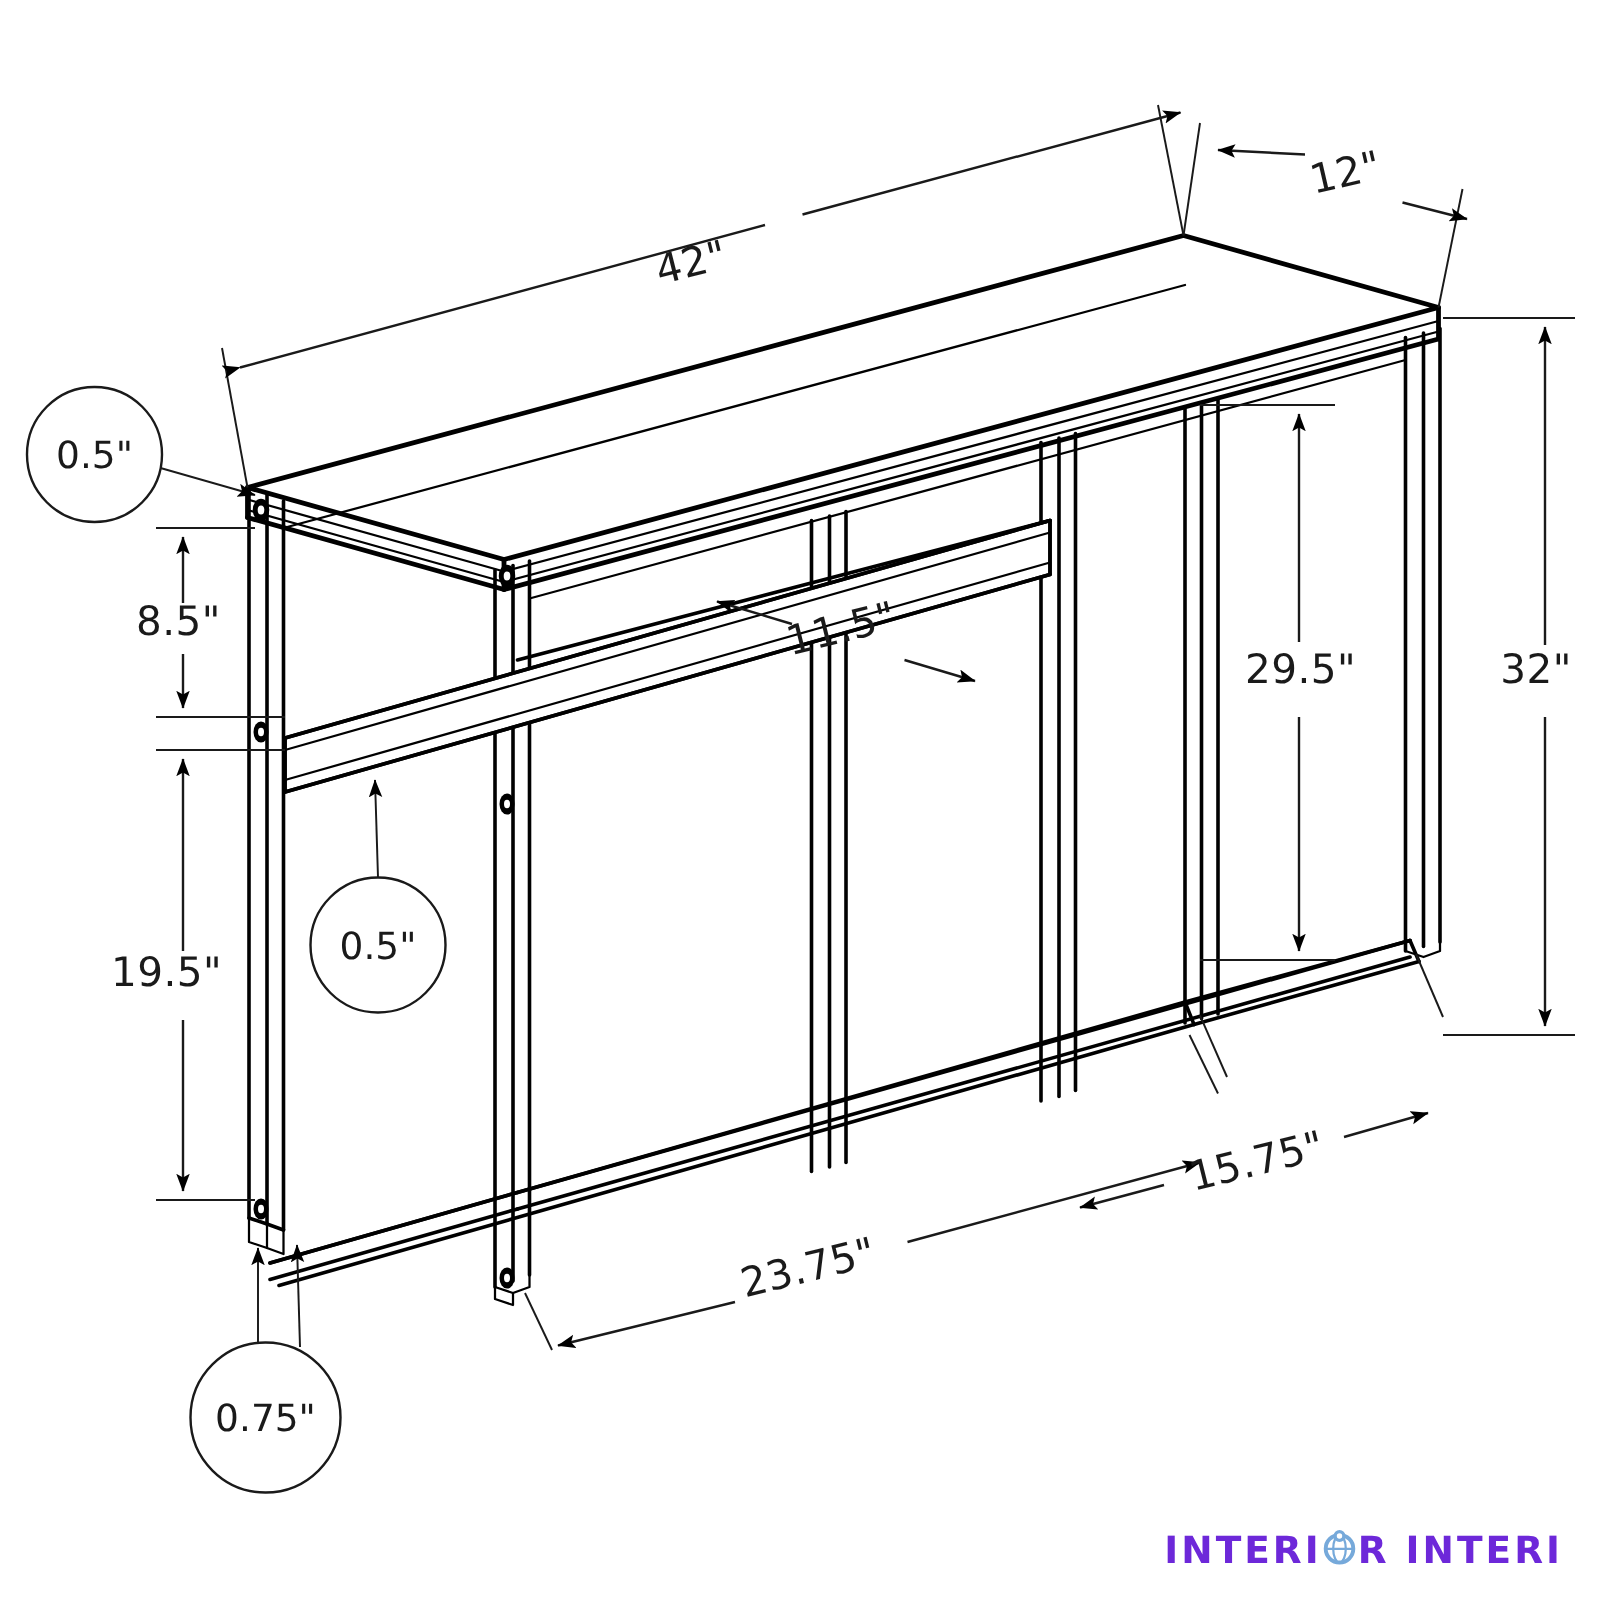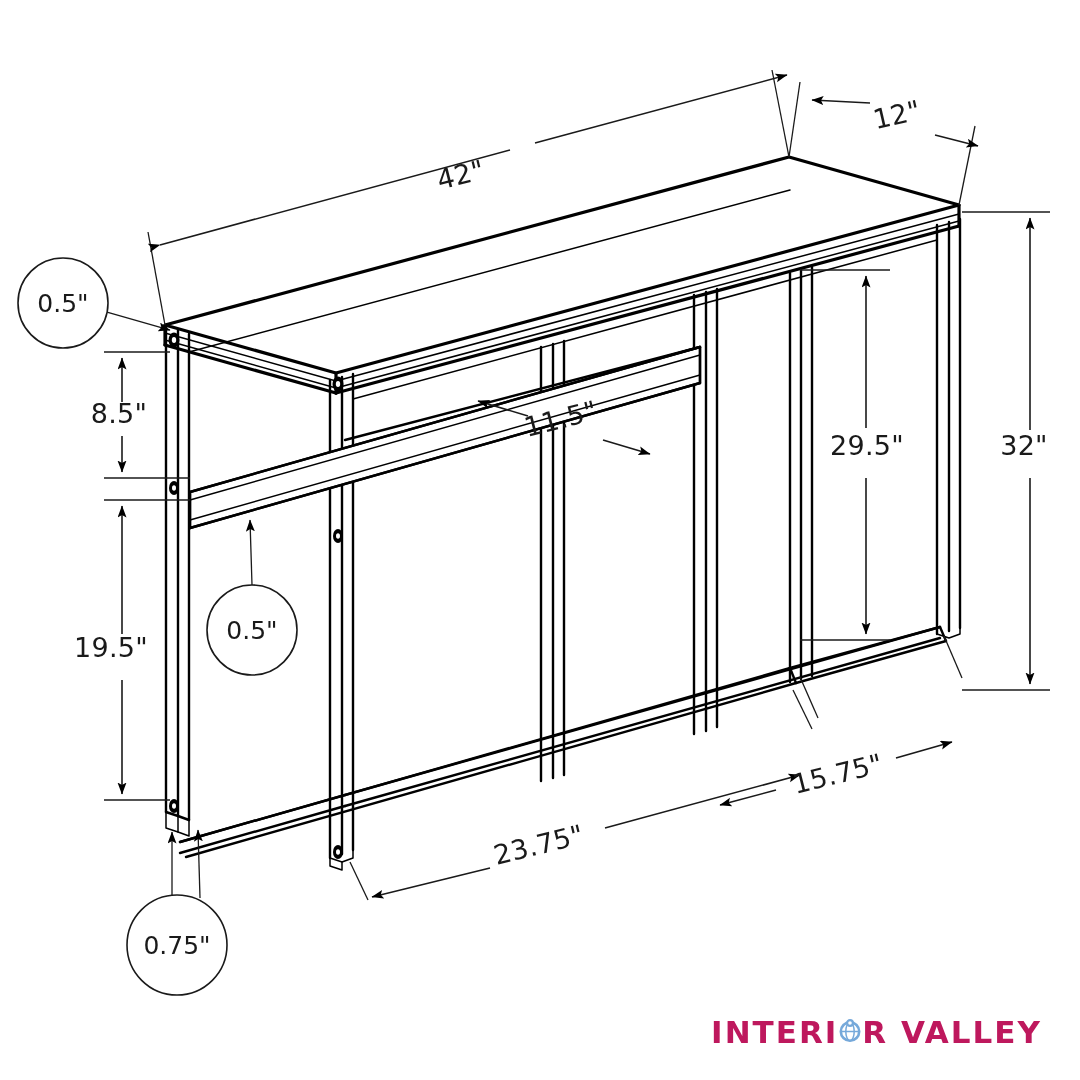--- a/index.html
+++ b/index.html
@@ -85,24 +85,24 @@
     position: absolute;
     right: 38px;
     bottom: 32px;
     display: flex;
     align-items: center;
     gap: 0px;
     user-select: none;
   }
   .logo-text {
     font-family: "DejaVu Sans", "Liberation Sans", sans-serif;
-    font-size: 31px;
+    font-size: 25px;
     font-weight: 700;
     letter-spacing: 2.0px;
-    color: #be185d;
+    color: #6d28d9;
     line-height: 1;
     white-space: nowrap;
   }
   .logo-globe {
     display: inline-block;
     vertical-align: middle;
     margin: 0 1px;
   }
 </style>
 </head>
@@ -340,16 +340,16 @@
   <div id="logo">
     <span class="logo-text">INTERI</span>
     <span class="logo-globe">
       <svg width="22" height="25" viewBox="0 0 22 25" xmlns="http://www.w3.org/2000/svg">
         <circle cx="11" cy="13.5" r="9.2" fill="none" stroke="#76a9da" stroke-width="2.6"></circle>
         <ellipse cx="11" cy="13.5" rx="4.2" ry="9.2" fill="none" stroke="#76a9da" stroke-width="1.5"></ellipse>
         <path d="M2 13.5 L20 13.5" stroke="#76a9da" stroke-width="1.5" fill="none"></path>
         <circle cx="11" cy="5.0" r="2.9" fill="#ffffff" stroke="#76a9da" stroke-width="2.2"></circle>
       </svg>
     </span>
-    <span class="logo-text">R VALLEY</span>
+    <span class="logo-text">R INTERI</span>
   </div>
 
 </div>
 
 </body></html>

